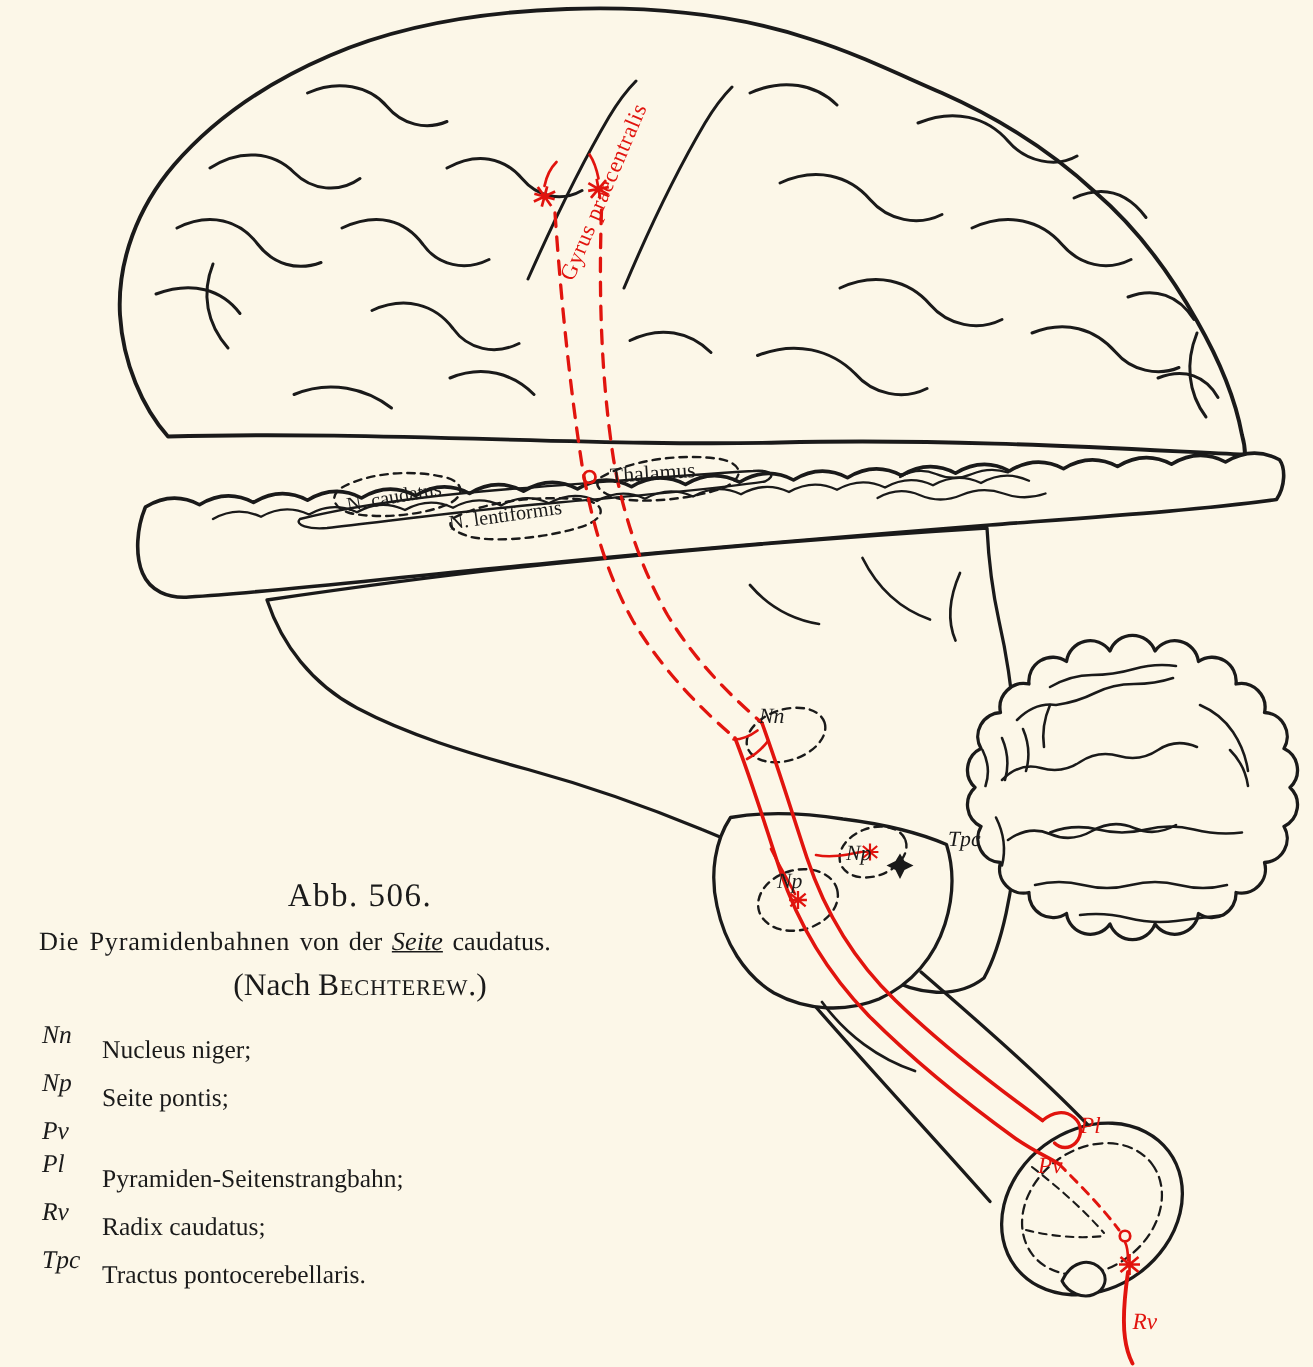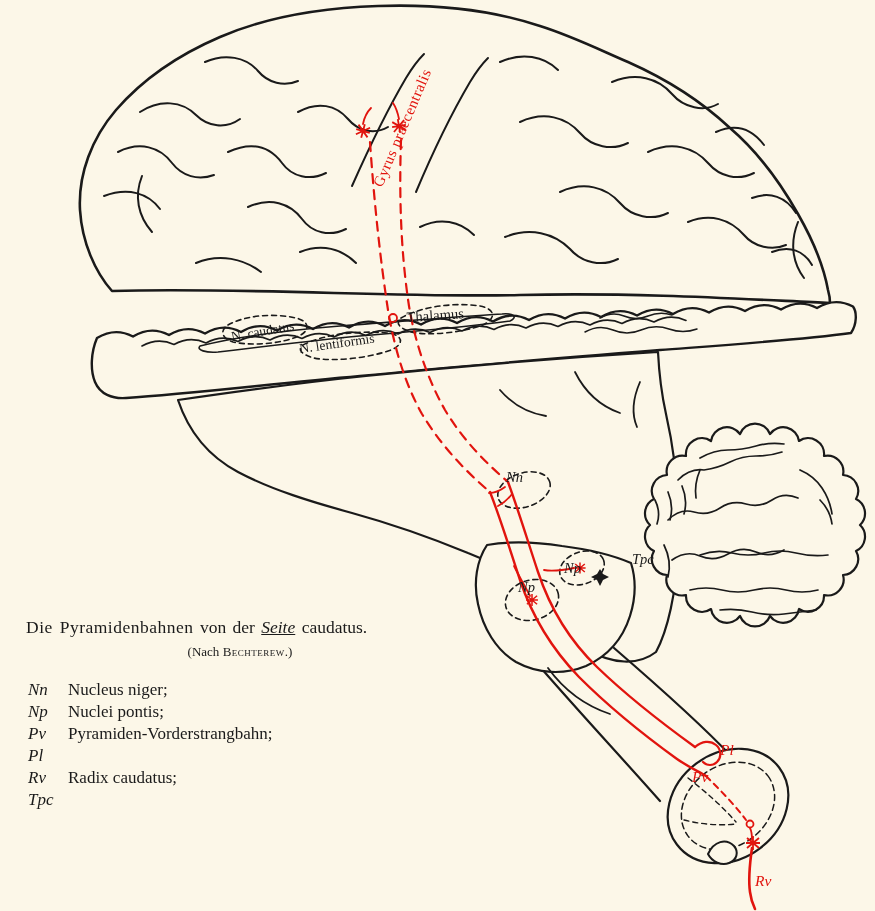--- a/index.html
+++ b/index.html
@@ -7,26 +7,26 @@
   .stage{position:relative;width:875px;height:911px;background:#fcf7e8;overflow:hidden;
          font-family:"Liberation Serif","DejaVu Serif",serif;color:#1a1a1a;}
   .stage svg{position:absolute;left:0;top:0;}
   .fig-number{position:absolute;left:130px;top:584px;width:220px;text-align:center;
               font-size:22px;letter-spacing:1px;}
   .fig-caption{position:absolute;left:26px;top:617px;width:420px;font-size:17.5px;
                word-spacing:2px;white-space:nowrap;}
   .fig-caption b{font-weight:normal;letter-spacing:.5px;}
   .fig-caption i{font-style:italic;text-decoration:underline;}
   .fig-attrib{position:absolute;left:128px;top:644px;width:224px;text-align:center;
-              font-size:13px;}
+              font-size:21px;}
   .sc{font-variant:small-caps;letter-spacing:.5px;}
   .legend{position:absolute;left:28px;top:679px;font-size:17px;}
   .legend-row{display:flex;line-height:22px;}
   .legend-abbr{font-style:italic;width:40px;flex:0 0 40px;}
-  .legend-desc{white-space:nowrap;}
+  .legend-desc{white-space:nowrap;margin-top:10px;}
   .ink{stroke:#1a1a1a;fill:none;stroke-linecap:round;stroke-linejoin:round;}
   .fillpaper{fill:#fcf7e8;}
   .red{stroke:#e1140e;fill:none;stroke-linecap:round;stroke-linejoin:round;}
   text{font-family:"Liberation Serif","DejaVu Serif",serif;}
   .lbl-black{fill:#1a1a1a;}
   .lbl-red{fill:#e1140e;}
   .ital{font-style:italic;}
 </style>
 </head>
 <body>
@@ -200,41 +200,43 @@
     <text x="506" y="482" font-size="14.5" class="lbl-black ital">Nn</text>
     <text x="518" y="592" font-size="14.5" class="lbl-black ital">Np</text>
     <text x="564" y="573" font-size="14.5" class="lbl-black ital">Np</text>
     <text x="632" y="564" font-size="14.5" class="lbl-black ital">Tpc</text>
     <text x="720" y="755" font-size="15.5" class="lbl-red ital">Pl</text>
     <text x="692" y="782" font-size="15.5" class="lbl-red ital">Pv</text>
     <text x="755" y="886" font-size="15.5" class="lbl-red ital">Rv</text>
   </g>
 </svg>
 
+  <div class="fig-number">Abb. 506.</div>
   <div class="fig-caption"><b>Die Pyramidenbahnen</b><span> von der </span><i>Seite</i><span> caudatus.</span></div>
   <div class="fig-attrib"><span>(Nach </span><span class="sc">Bechterew</span><span>.)</span></div>
 
   <div class="legend">
     <div class="legend-row">
       <span class="legend-abbr">Nn</span>
       <span class="legend-desc">Nucleus niger;</span>
     </div>
     <div class="legend-row">
       <span class="legend-abbr">Np</span>
-      <span class="legend-desc">Nuclei pontis;</span>
+      <span class="legend-desc">Seite pontis;</span>
     </div>
     <div class="legend-row">
       <span class="legend-abbr">Pv</span>
-      <span class="legend-desc">Pyramiden-Vorderstrangbahn;</span>
     </div>
     <div class="legend-row">
       <span class="legend-abbr">Pl</span>
+      <span class="legend-desc">Pyramiden-Seitenstrangbahn;</span>
     </div>
     <div class="legend-row">
       <span class="legend-abbr">Rv</span>
       <span class="legend-desc">Radix caudatus;</span>
     </div>
     <div class="legend-row">
       <span class="legend-abbr">Tpc</span>
+      <span class="legend-desc">Tractus pontocerebellaris.</span>
     </div>
   </div>
 
 </div>
 
 </body></html>

